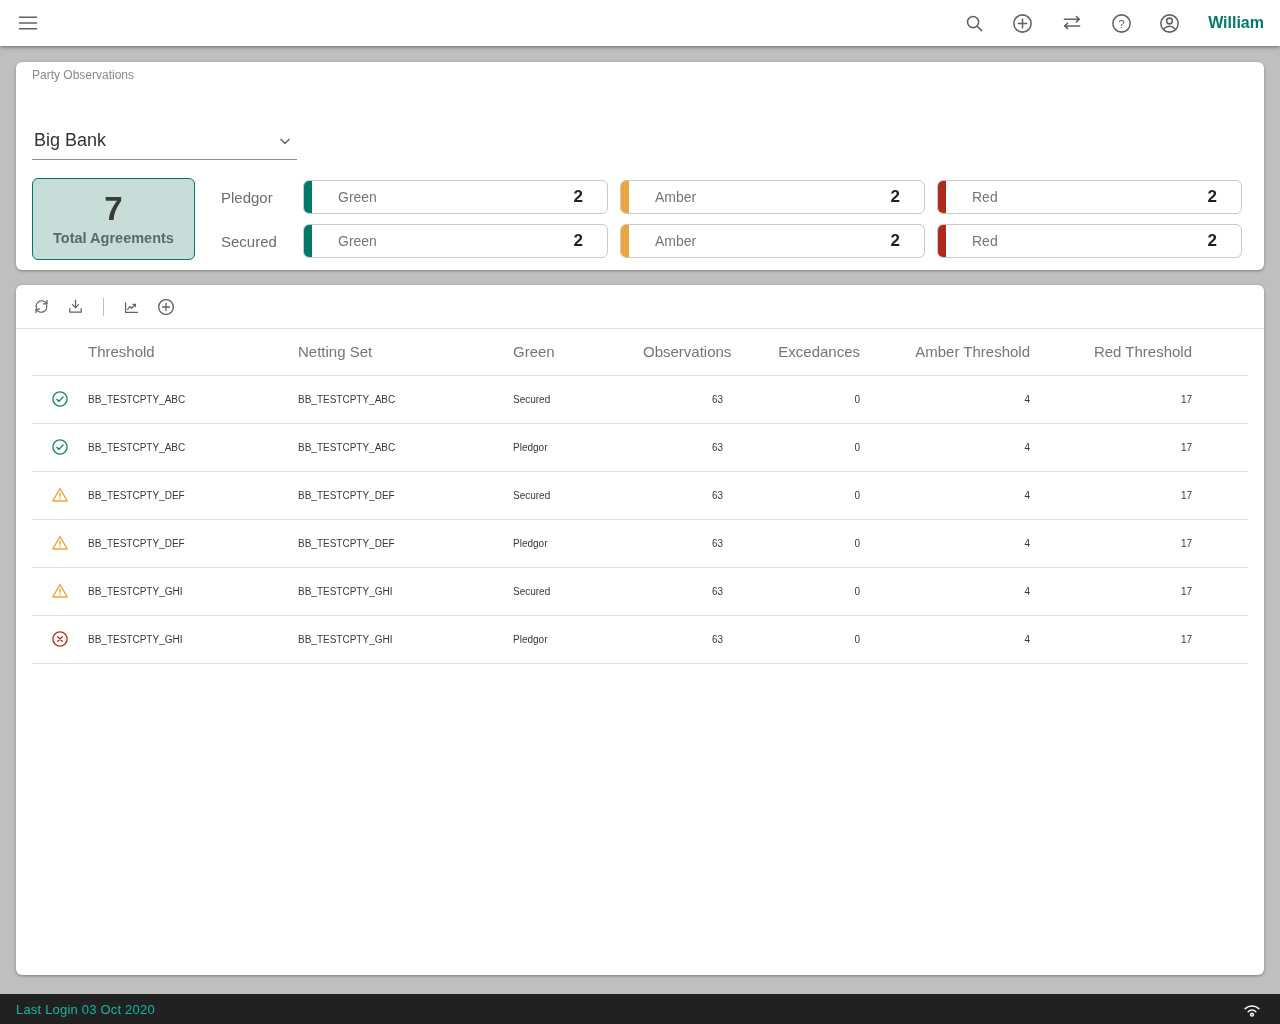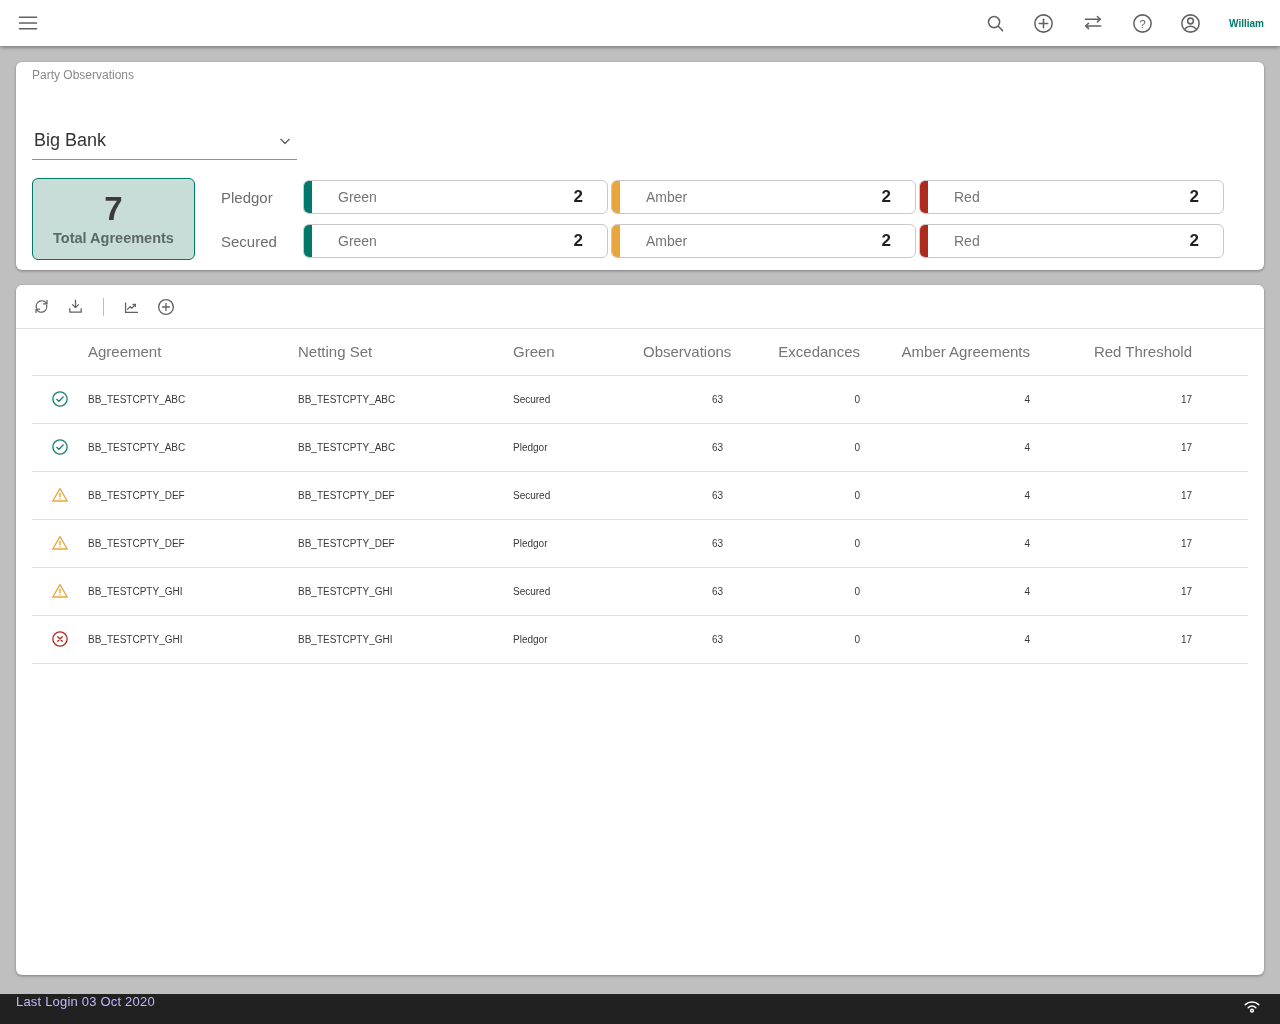--- a/index.html
+++ b/index.html
@@ -18,21 +18,21 @@
   .stroke{fill:none;stroke:currentColor;stroke-width:1.6;stroke-linecap:round;stroke-linejoin:round;}
 
   
   .topbar{
     position:absolute;top:0;left:0;right:0;height:46px;background:#ffffff;
     display:flex;align-items:center;padding:0 16px;z-index:5;
     box-shadow:0 1px 4px rgba(0,0,0,.45);
   }
   .icon-btn{color:#616161;background:none;border:none;padding:0;cursor:pointer;display:flex;align-items:center;justify-content:center;}
   .topbar-right{margin-left:auto;display:flex;align-items:center;gap:25px;}
-  .username{color:var(--teal);font-size:10px;font-weight:700;margin-left:2px;cursor:pointer;}
+  .username{color:var(--teal);font-size:16px;font-weight:700;margin-left:2px;cursor:pointer;}
 
   
   .card{
     position:absolute;left:16px;width:1248px;background:#ffffff;border-radius:6px;
     box-shadow:0 1px 3px rgba(0,0,0,.35);
   }
   .card-filters{top:62px;height:208px;}
   .card-table{top:285px;height:690px;}
 
   
@@ -57,21 +57,21 @@
   }
   .total-number{font-size:33px;font-weight:700;color:#3a3a3a;line-height:1.05;}
   .total-label{font-size:14.5px;color:#5c6966;margin-top:3px;font-weight:bold;}
   .summary-rows{display:flex;flex-direction:column;gap:10px;margin-left:26px;flex:1;}
   .summary-row{display:flex;align-items:center;}
   .role-label{width:82px;font-size:15px;color:#6d6d6d;}
   .chip{
     position:relative;width:305px;height:34px;border:1px solid var(--border);border-radius:6px;
     background:#fff;display:flex;align-items:center;overflow:hidden;cursor:pointer;
   }
-  .chip + .chip{margin-left:3px;justify-content:flex-end;}
+  .chip + .chip{margin-left:12px;justify-content:flex-end;}
   .chip-bar{position:absolute;left:0;top:-1px;bottom:-1px;width:8px;}
   .bar-green{background:var(--teal);}
   .bar-amber{background:var(--amber);}
   .bar-red{background:var(--red);}
   .chip-label{margin-left:34px;font-size:14px;color:var(--text-gray);}
   .chip-value{margin-left:auto;margin-right:24px;font-size:17px;font-weight:700;color:#1f1f1f;}
 
   
   .toolbar{height:44px;display:flex;align-items:center;gap:15px;padding:0 16px;border-bottom:1px solid var(--row-border);}
   .toolbar .icon-btn{color:#616161;}
@@ -88,21 +88,21 @@
   td.c-status-cell{text-align:center;}
   tbody tr{cursor:pointer;}
   .status-icon{display:none;vertical-align:middle;}
   tr.status-ok .icon-status-ok{display:inline-block;color:#1a8171;}
   tr.status-warning .icon-status-warning{display:inline-block;color:var(--amber);}
   tr.status-error .icon-status-error{display:inline-block;color:#b22c1e;}
 
   
   .footer{
     position:absolute;left:0;right:0;bottom:0;height:30px;background:var(--footer-bg);
-    display:flex;align-items:flex-start;padding:0 16px;color:#c4b5fd;font-size:13px;letter-spacing:.2px;
+    display:flex;align-items:center;padding:0 16px;color:#14b8a6;font-size:13px;letter-spacing:.2px;
   }
   .footer .wifi{margin-left:auto;color:#ffffff;}
 </style>
 </head>
 <body>
 
 <header class="topbar">
   <button class="icon-btn" aria-label="menu">
     <svg width="24" height="24" viewBox="0 0 24 24">
         <g class="stroke" stroke-width="2">
@@ -276,26 +276,26 @@
           <col class="c-netting">
           <col class="c-role">
         <col class="c-obs">
           <col class="c-exc">
           <col class="c-amber">
           <col class="c-red">
       </colgroup>
       <thead>
         <tr>
           <th></th>
-          <th>Agreement</th>
+          <th>Threshold</th>
           <th>Netting Set</th>
           <th>Green</th>
           <th class="num">Observations</th>
           <th class="num">Excedances</th>
-          <th class="num">Amber Agreements</th>
+          <th class="num">Amber Threshold</th>
           <th class="num col-last">Red Threshold</th>
         </tr>
       </thead>
       <tbody>
           <tr class="status-ok">
     <td class="c-status-cell">
       <span class="status-icon icon-status-ok">
         <svg width="20" height="20" viewBox="0 0 24 24">
                   <g class="stroke">
                     <circle cx="12" cy="12" r="8.6"></circle>

